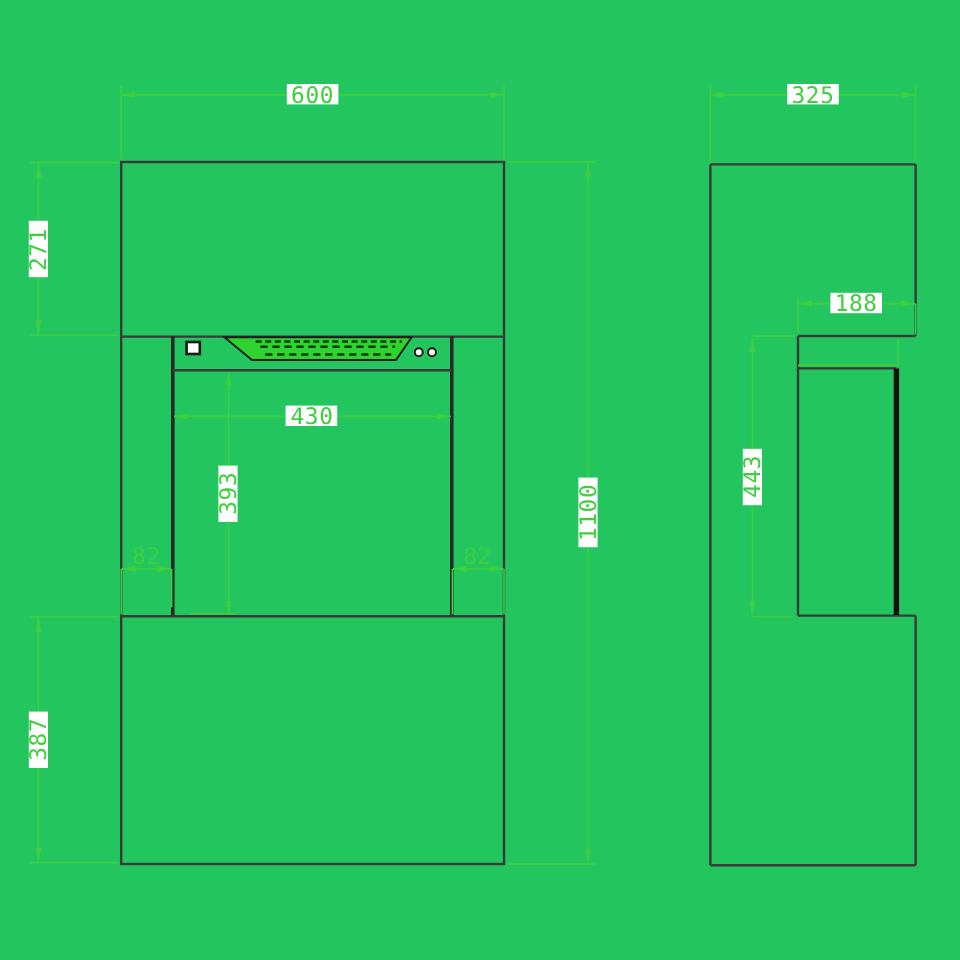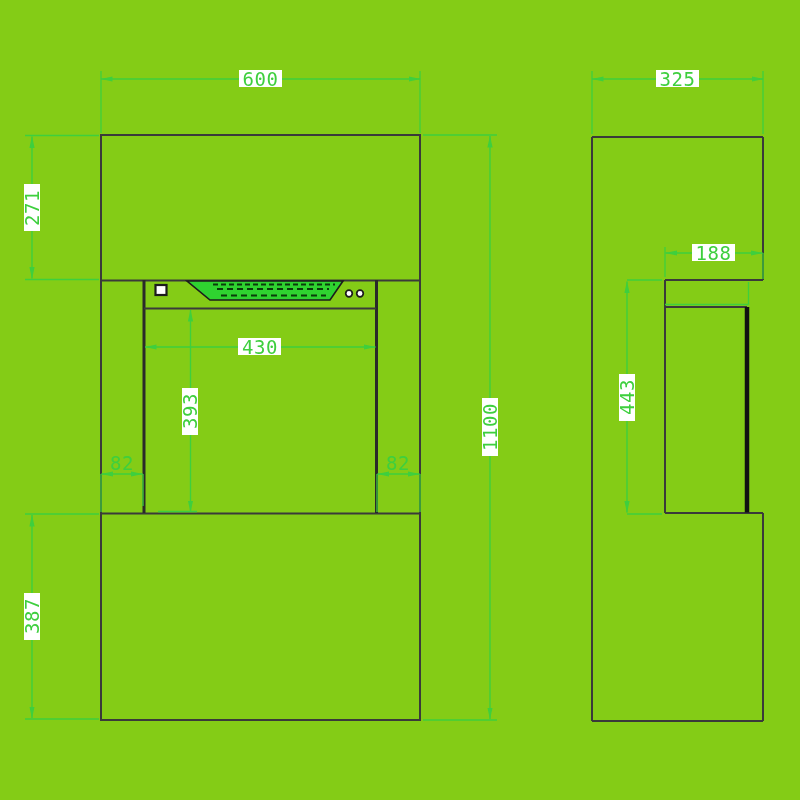--- a/index.html
+++ b/index.html
@@ -1,16 +1,16 @@
 <!DOCTYPE html>
 <html><head>
 <meta charset="utf-8">
 <style>
   html,body{margin:0;padding:0;background:#ffffff;}
-  .canvas{position:relative;width:800px;height:800px;background:#84cc16;overflow:hidden;}
+  .canvas{position:relative;width:800px;height:800px;background:#22c55e;overflow:hidden;}
   svg{position:absolute;left:0;top:0;}
   .obj{stroke:#3a3a3a;stroke-width:2;fill:none;}
   .obj-thick{stroke:#2a2a2a;stroke-width:3;fill:none;}
   .obj-heavy{stroke:#111111;stroke-width:4.5;fill:none;}
   .dim{stroke:#3ecf3e;stroke-width:1.4;fill:none;}
   .ext{stroke:#3ecf3e;stroke-width:1.3;fill:none;}
   .dim-text{fill:#3ecf3e;font-family:"DejaVu Sans Mono","Liberation Mono",monospace;
             font-size:19px;letter-spacing:0.5px;text-anchor:middle;}
   .mask{fill:#ffffff;stroke:none;}
   .screen-mark{stroke:#0a3d0a;stroke-width:2.1;fill:none;}

